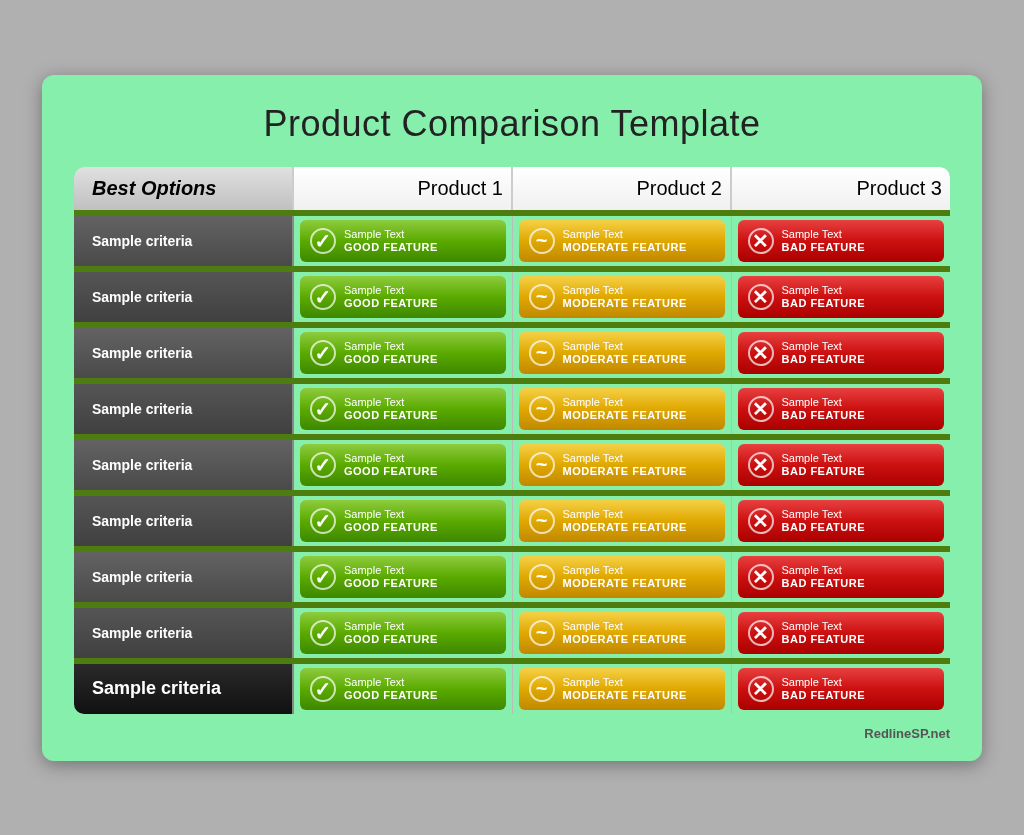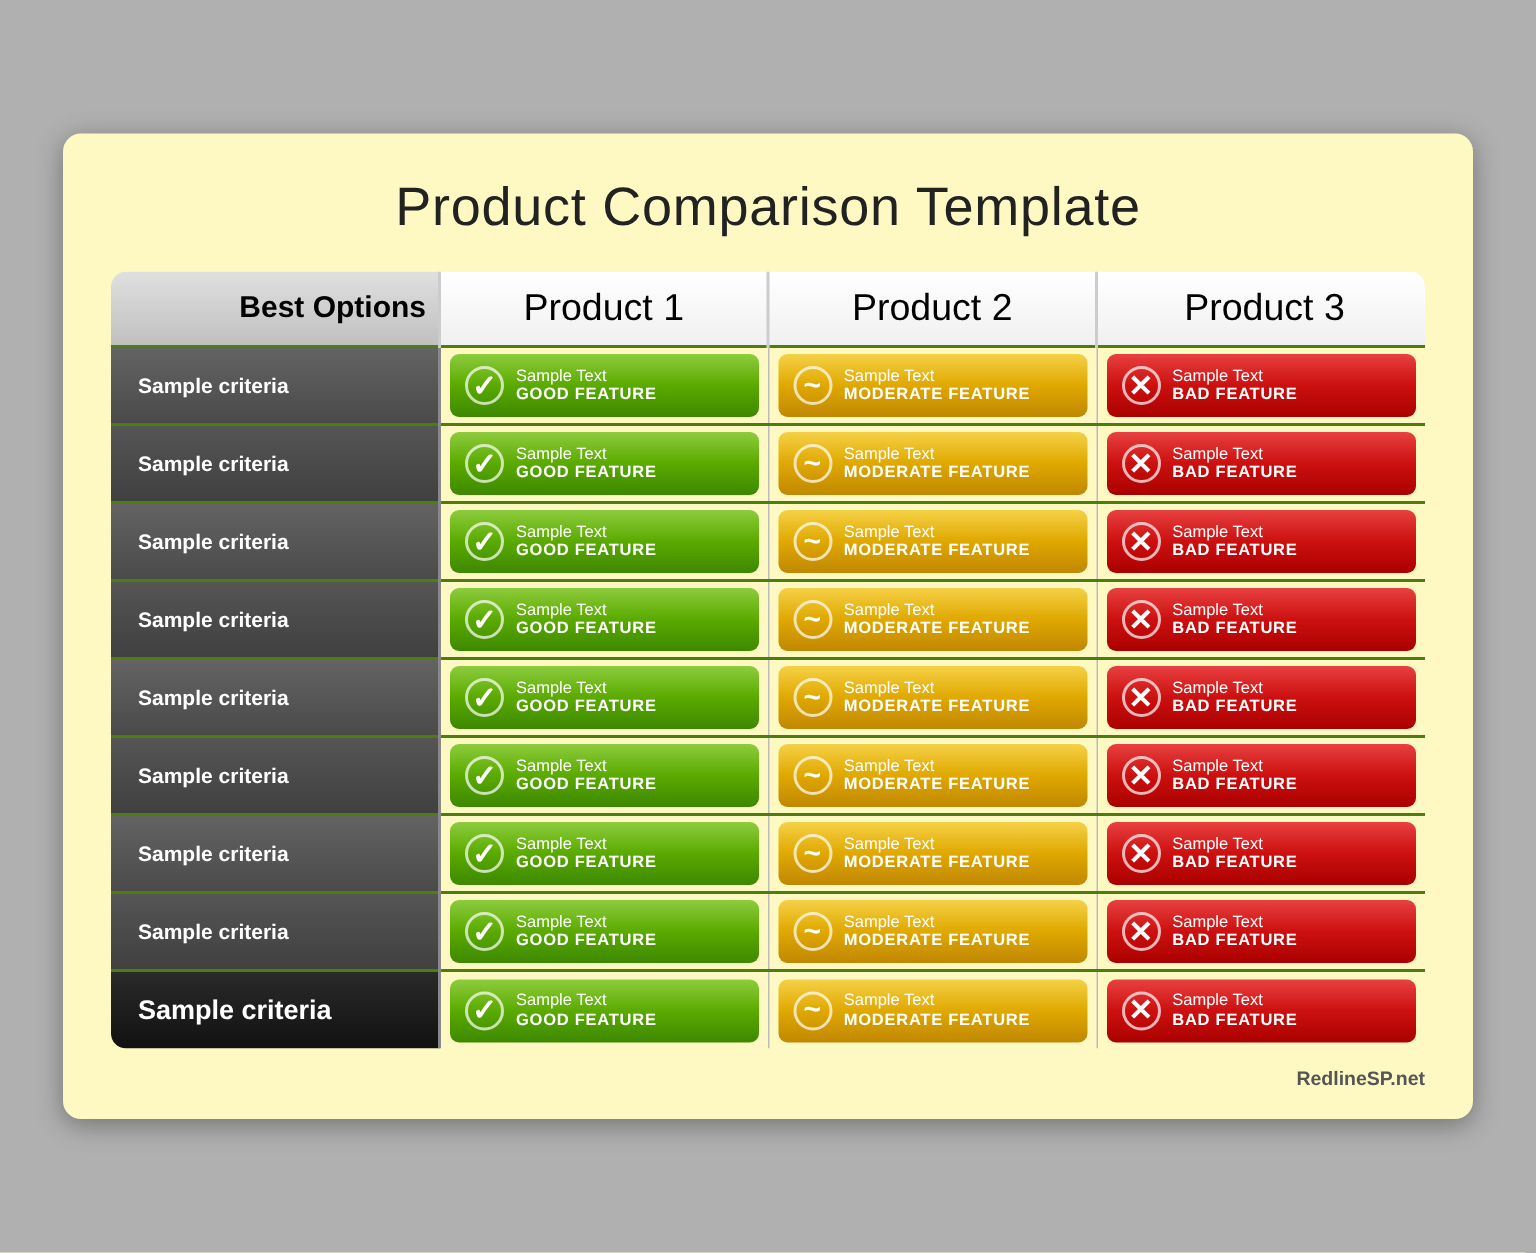--- a/index.html
+++ b/index.html
@@ -7,21 +7,21 @@
     body {
       background: #b0b0b0;
       display: flex;
       justify-content: center;
       align-items: center;
       min-height: 835px;
       font-family: Arial, sans-serif;
     }
 
     .card {
-      background: #fef9c3;
+      background: #86efac;
       border-radius: 12px;
       padding: 28px 32px 20px 32px;
       width: 940px;
       box-shadow: 0 4px 18px rgba(0,0,0,0.35);
     }
 
     .title {
       font-size: 36px;
       font-weight: 300;
       text-align: center;
@@ -37,46 +37,47 @@
 
     table {
       width: 100%;
       border-collapse: collapse;
       table-layout: fixed;
     }
 
     
     thead tr th {
       padding: 10px 8px;
-      font-size: 25px;
+      font-size: 20px;
       font-weight: 400;
-      text-align: center;
+      text-align: right;
       background: #f5f5f5;
       border-right: 2px solid #ccc;
     }
     thead tr th:first-child {
       background: linear-gradient(180deg, #e0e0e0 0%, #c0c0c0 100%);
       font-weight: 700;
       font-size: 20px;
       border-radius: 10px 0 0 0;
-      text-align: right;
+      text-align: left;
       padding-left: 18px;
+      font-style: italic;
     }
     thead tr th:last-child {
       border-right: none;
       border-radius: 0 10px 0 0;
       padding-left: 12px;
     }
     thead tr th:nth-child(2) { background: linear-gradient(180deg, #ffffff 0%, #f0f0f0 100%); }
     thead tr th:nth-child(3) { background: linear-gradient(180deg, #ffffff 0%, #f0f0f0 100%); }
     thead tr th:nth-child(4) { background: linear-gradient(180deg, #ffffff 0%, #f0f0f0 100%); }
 
     
     tbody tr {
-      border-top: 2px solid #4d7c0f;
+      border-top: 6px solid #4d7c0f;
     }
     tbody tr td {
       padding: 0;
       vertical-align: middle;
     }
 
     
     .criteria-cell {
       background: linear-gradient(180deg, #636363 0%, #4a4a4a 100%);
       color: #fff;

